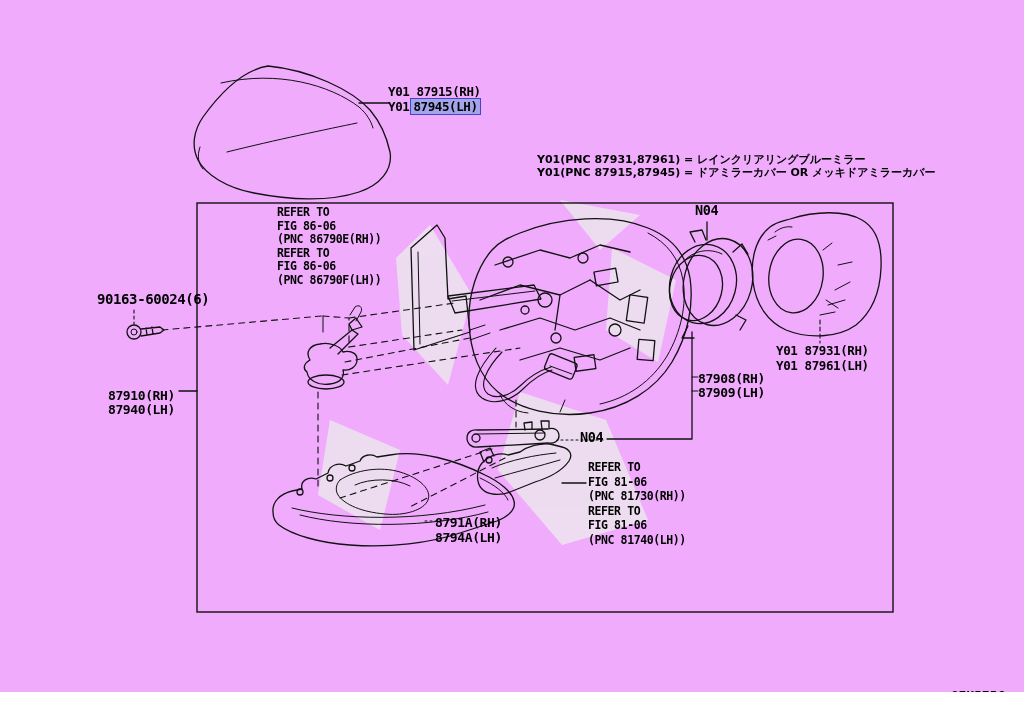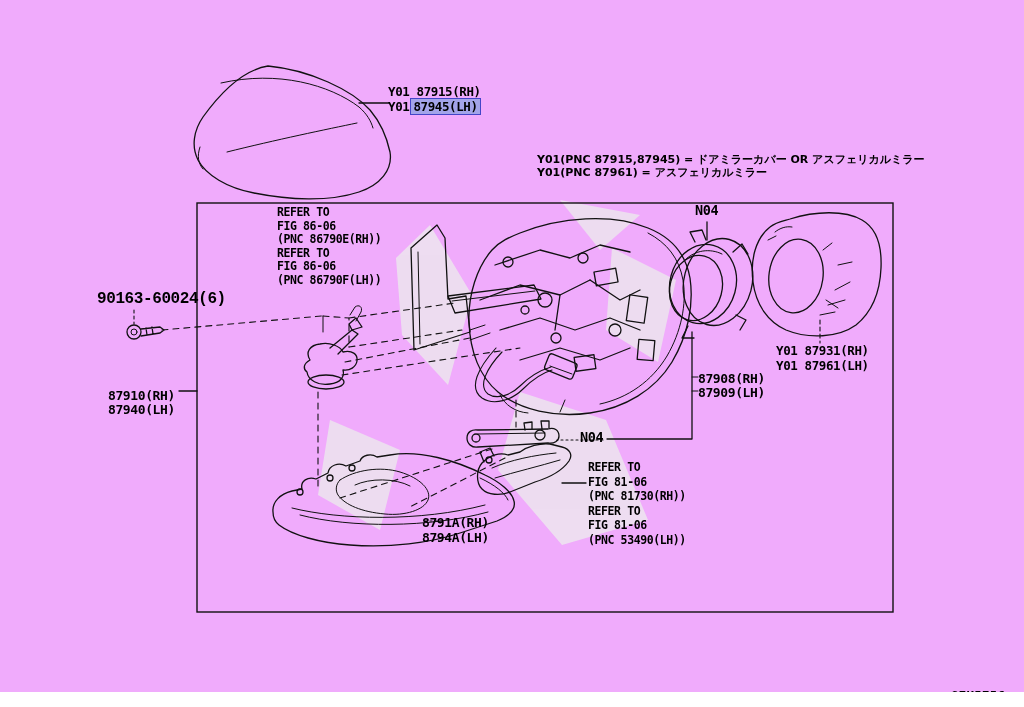--- a/index.html
+++ b/index.html
@@ -3,21 +3,21 @@
 <meta charset="utf-8">
 <style>
   html,body{margin:0;padding:0;background:#ffffff;}
   .canvas{position:relative;width:1024px;height:692px;background:#f0abfc;overflow:hidden;
           font-family:"DejaVu Sans Mono","Liberation Mono",monospace;color:#000;}
   svg.art{position:absolute;left:0;top:0;}
   .lbl{position:absolute;font-family:"DejaVu Sans Mono","Liberation Mono",monospace;
        font-weight:bold;white-space:nowrap;letter-spacing:-0.4px;color:#000;}
   .jp{font-family:"DejaVu Sans","Liberation Sans",sans-serif;font-weight:bold;
       font-size:11px;line-height:13px;letter-spacing:0;}
-  .s12{font-size:16px;line-height:13px;font-family:Liberation Mono, monospace;}
+  .s12{font-size:14px;line-height:13px;}
   .s125{font-size:12.5px;line-height:14.5px;}
   .s13{font-size:13px;line-height:14px;margin-top:12px;}
   .s135{font-size:13.5px;line-height:14px;text-align:center;}
   .s115{font-size:11.5px;line-height:13.6px;}
   .lh15{line-height:15px;text-align:center;}
   .hl{background:#a3a4ea;border:1.5px solid #4345c8;padding:0 2px;margin-left:1px;}
 </style>
 </head>
 <body>
 
@@ -170,22 +170,22 @@
       </g>
     </g>
   </svg>
 
   <div class="lbl s125" style="left:388px;top:85px;">
     <div>Y01 87915(RH)</div>
     <div><span>Y01</span><span class="hl">87945(LH)</span></div>
   </div>
 
   <div class="lbl jp" style="left:537px;top:153px;">
-    <div>Y01(PNC 87915,87945) = ドアミラーカバー OR アスフェリカルミラー</div>
-    <div>Y01(PNC 87961) = アスフェリカルミラー</div>
+    <div>Y01(PNC 87931,87961) = レインクリアリングブルーミラー</div>
+    <div>Y01(PNC 87915,87945) = ドアミラーカバー OR メッキドアミラーカバー</div>
   </div>
 
   <div class="lbl s115" style="left:277px;top:206px;">
     <div>REFER TO</div>
     <div>FIG 86-06</div>
     <div>(PNC 86790E(RH))</div>
     <div>REFER TO</div>
     <div>FIG 86-06</div>
     <div>(PNC 86790F(LH))</div>
   </div>
@@ -210,23 +210,23 @@
   </div>
 
   <div class="lbl s135" style="left:580px;top:430px;">N04</div>
 
   <div class="lbl s115" style="left:588px;top:460px;line-height:14.6px;">
     <div>REFER TO</div>
     <div>FIG 81-06</div>
     <div>(PNC 81730(RH))</div>
     <div>REFER TO</div>
     <div>FIG 81-06</div>
-    <div>(PNC 53490(LH))</div>
-  </div>
-
-  <div class="lbl s13 lh15" style="left:422px;top:503px;">
+    <div>(PNC 81740(LH))</div>
+  </div>
+
+  <div class="lbl s13 lh15" style="left:435px;top:503px;">
     <div>8791A(RH)</div>
     <div>8794A(LH)</div>
   </div>
 
   <div class="lbl s125" style="left:951px;top:673px;letter-spacing:0.2px;margin-top:16px;">87K575C</div>
 
 </div>
 
 </body></html>

